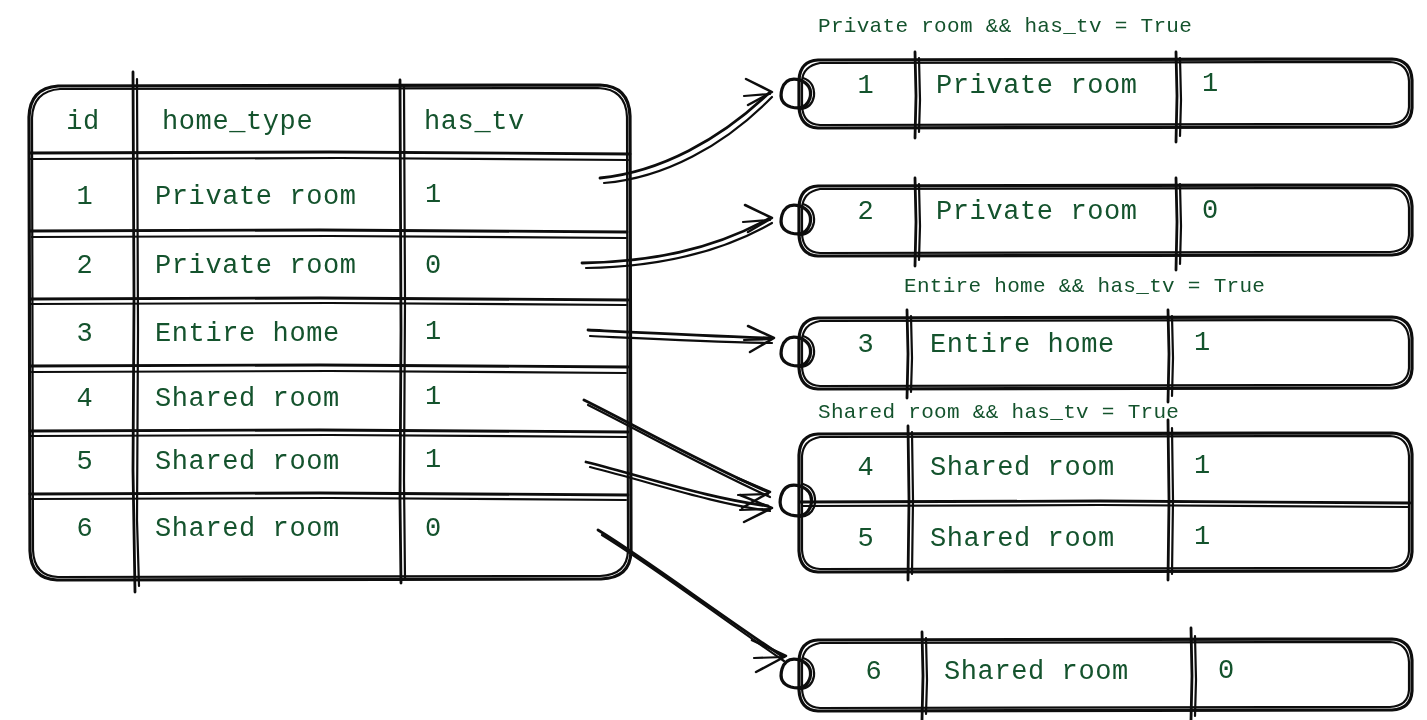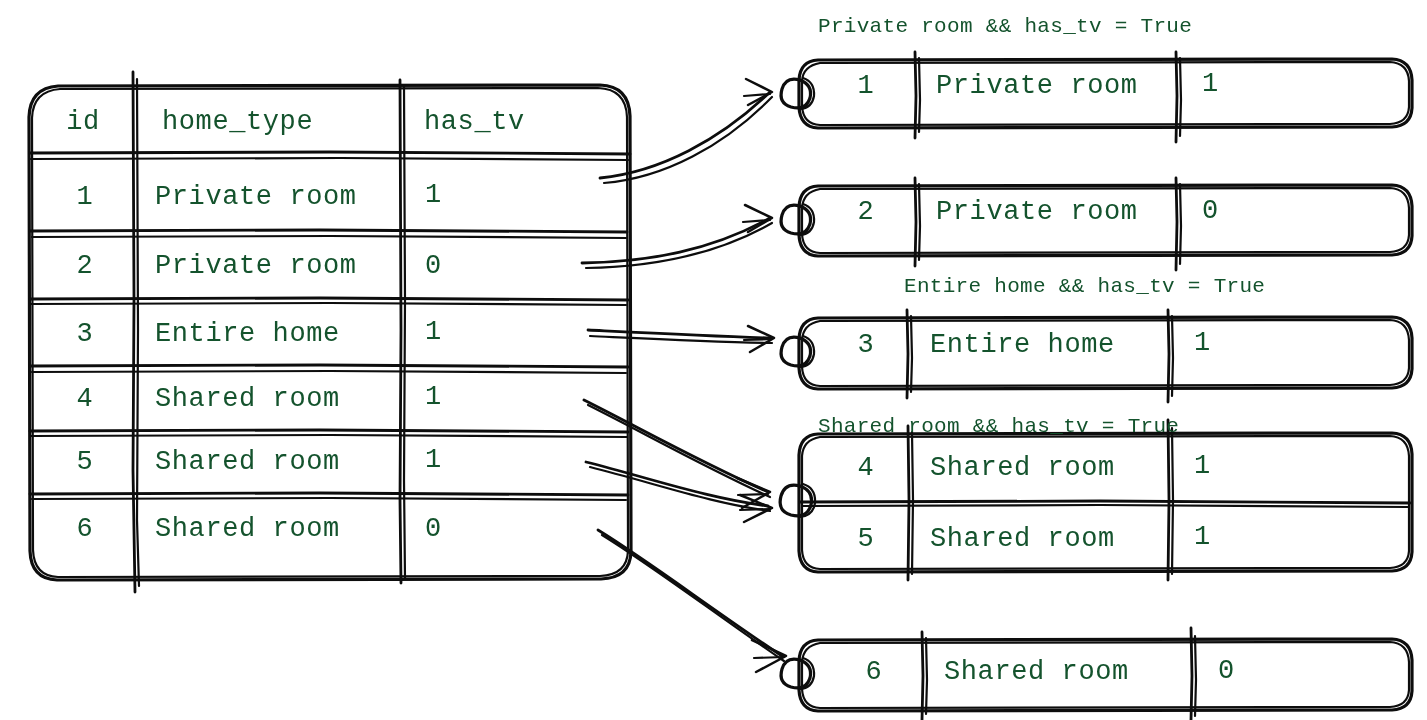--- a/index.html
+++ b/index.html
@@ -238,21 +238,21 @@
 
   <div class="txt cell center vmid" style="left:866px;  top:212px;">2</div>
   <div class="txt cell vmid" style="left:936px;  top:212px;">Private room</div>
   <div class="txt cell vmid" style="left:1202px; top:211px;">0</div>
 
   <div class="txt grouplabel" style="left:860px; top:276px;margin-left:44px;">Entire home &amp;&amp; has_tv = True</div>
   <div class="txt cell center vmid" style="left:866px;  top:345px;">3</div>
   <div class="txt cell vmid" style="left:930px;  top:345px;">Entire home</div>
   <div class="txt cell vmid" style="left:1194px; top:343px;">1</div>
 
-  <div class="txt grouplabel" style="left:818px; top:416px;">Shared room &amp;&amp; has_tv = True</div>
+  <div class="txt grouplabel" style="left:818px; top:402px;">Shared room &amp;&amp; has_tv = True</div>
   <div class="txt cell center vmid" style="left:866px;  top:468px;">4</div>
   <div class="txt cell vmid" style="left:930px;  top:468px;">Shared room</div>
   <div class="txt cell vmid" style="left:1194px; top:466px;">1</div>
 
   <div class="txt cell center vmid" style="left:866px;  top:539px;">5</div>
   <div class="txt cell vmid" style="left:930px;  top:539px;">Shared room</div>
   <div class="txt cell vmid" style="left:1194px; top:537px;">1</div>
 
   <div class="txt cell center vmid" style="left:874px;  top:672px;">6</div>
   <div class="txt cell vmid" style="left:944px;  top:672px;">Shared room</div>

